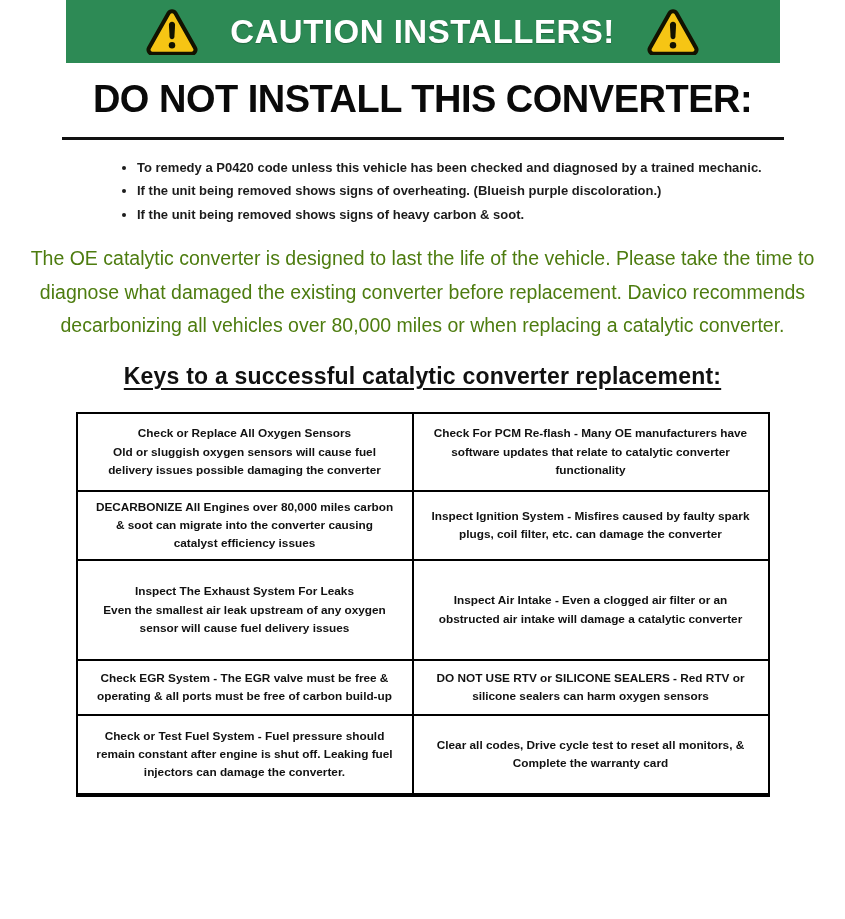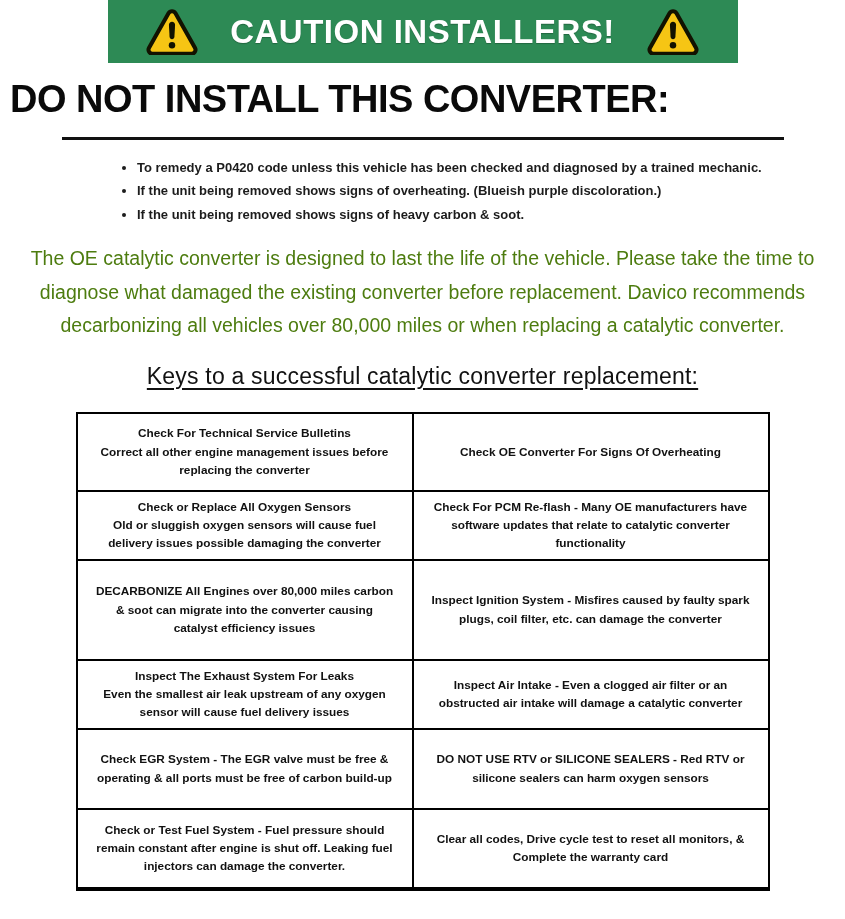--- a/index.html
+++ b/index.html
@@ -5,38 +5,39 @@
   * { box-sizing: border-box; }
   html, body {
     margin: 0; padding: 0;
     width: 845px; height: 919px;
     background: #ffffff;
     font-family: "Liberation Sans", sans-serif;
     overflow: hidden;
   }
   
   .banner {
-    width: 630px; height: 63px;
+    width: 714px; height: 63px;
     margin: 0 auto;
     background: #2d8a55;
     display: flex; align-items: center; justify-content: center;
     gap: 32px;
   }
   .banner-text {
     color: #ffffff;
     font-size: 33px;
     font-weight: 800;
     letter-spacing: 0.5px;
     white-space: nowrap;
     text-shadow: 0 1px 1px rgba(0,0,0,0.25);
   }
   .warn-icon { width: 52px; height: 47px; display: block; }
   
   .main-heading {
     margin: 15px 10px 0 10px;
+    text-align: center;
     font-size: 38px;
     font-weight: 800;
     letter-spacing: -0.5px;
     color: #0a0a0a;
     transform: scaleY(1.02);
   }
   .rule {
     width: 722px;
     height: 0;
     border: none;
@@ -63,21 +64,21 @@
     font-size: 19.5px;
     color: #4d7c0f;
     line-height: 1.72;
     font-weight: 400;
   }
   
   .keys-heading {
     margin: 20px 0 0 0;
     text-align: center;
     font-size: 23px;
-    font-weight: 400;
+    font-weight: 700;
     color: #111111;
     text-decoration: underline;
     text-underline-offset: 4px;
     letter-spacing: 0.2px;
   }
   
   table.keys-table {
     border-collapse: collapse;
     margin: 22px auto 0 auto;
     width: 692px;
@@ -136,25 +137,20 @@
   <li>If the unit being removed shows signs of heavy carbon &amp; soot.</li>
 </ul>
 
 <p class="intro-paragraph">The OE catalytic converter is designed to last the life of the vehicle. Please take the time to diagnose what damaged the existing converter before replacement. Davico recommends decarbonizing all vehicles over 80,000 miles or when replacing a catalytic converter.</p>
 
 <h2 class="keys-heading">Keys to a successful catalytic converter replacement:</h2>
 
 <table class="keys-table">
   <tbody>
     <tr>
-      <td class="col-left">Check For Technical Service Bulletins
-Correct all other engine management issues before replacing the converter</td>
-      <td class="col-right">Check OE Converter For Signs Of Overheating</td>
-    </tr>
-    <tr>
       <td class="col-left">Check or Replace All Oxygen Sensors
 Old or sluggish oxygen sensors will cause fuel delivery issues possible damaging the converter</td>
       <td class="col-right">Check For PCM Re-flash - Many OE manufacturers have software updates that relate to catalytic converter functionality</td>
     </tr>
     <tr>
       <td class="col-left">DECARBONIZE All Engines over 80,000 miles carbon &amp; soot can migrate into the converter causing catalyst efficiency issues</td>
       <td class="col-right">Inspect Ignition System - Misfires caused by faulty spark plugs, coil filter, etc. can damage the converter</td>
     </tr>
     <tr>
       <td class="col-left">Inspect The Exhaust System For Leaks

